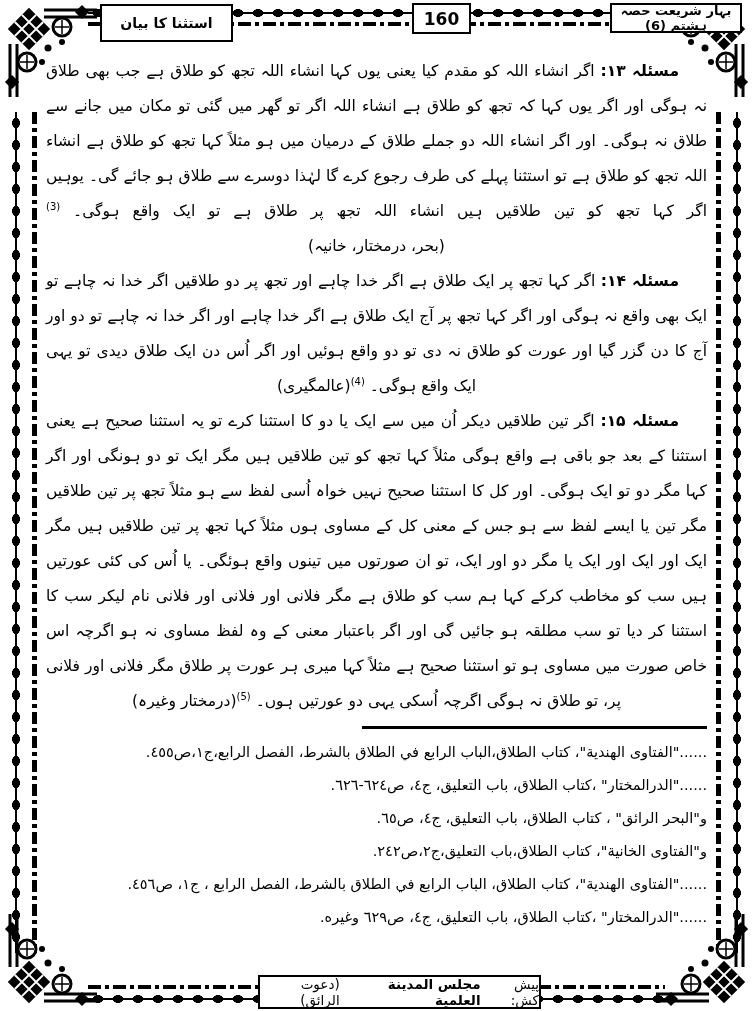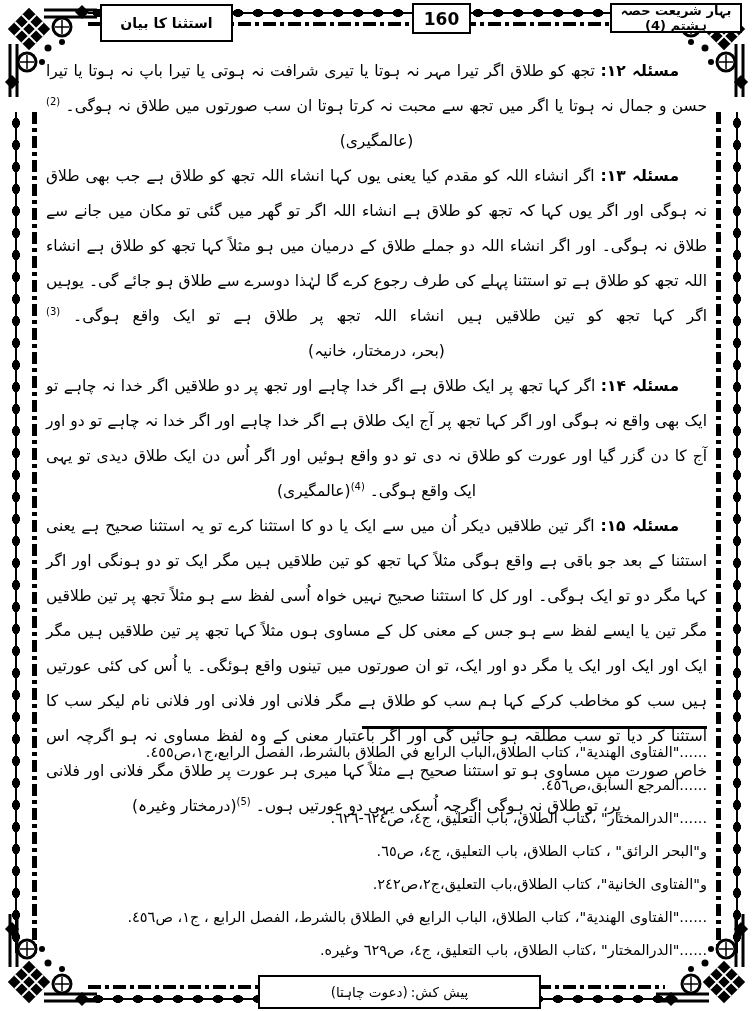--- a/index.html
+++ b/index.html
@@ -177,45 +177,44 @@
       <path d="M18 60 H32 M25 53 V67" stroke="#000" stroke-width="1.5"></path>
       <rect x="75" y="5" width="10" height="10" transform="rotate(45 80 10)" fill="#000"></rect>
       <rect x="5" y="75" width="10" height="10" transform="rotate(45 10 80)" fill="#000"></rect>
       <circle cx="60" cy="40" r="3" fill="#000"></circle>
       <circle cx="40" cy="60" r="3" fill="#000"></circle>
       <circle cx="46" cy="46" r="3.5" fill="#000"></circle>
     </svg>
   </div>
 
   <div class="hbox hbox-right">
-    <span>بہار شریعت حصہ ہشتم (4)</span>
+    <span>بہار شریعت حصہ ہشتم (6)</span>
   </div>
   <div class="hbox hbox-page">
     <span>160</span>
   </div>
   <div class="hbox hbox-left">
     <span>استثنا کا بیان</span>
   </div>
 
   <div class="body-text" lang="ur">
-    <p class="para indent"><b class="masala">مسئلہ ۱۲:</b> <span>تجھ کو طلاق اگر تیرا مہر نہ ہوتا یا تیری شرافت نہ ہوتی یا تیرا باپ نہ ہوتا یا تیرا حسن و جمال نہ ہوتا یا اگر میں تجھ سے محبت نہ کرتا ہوتا ان سب صورتوں میں طلاق نہ ہوگی۔</span> <sup class="fn-marker">(2)</sup><span class="cite">(عالمگیری)</span></p>
     <p class="para indent"><b class="masala">مسئلہ ۱۳:</b> <span>اگر انشاء اللہ کو مقدم کیا یعنی یوں کہا انشاء اللہ تجھ کو طلاق ہے جب بھی طلاق نہ ہوگی اور اگر یوں کہا کہ تجھ کو طلاق ہے انشاء اللہ اگر تو گھر میں گئی تو مکان میں جانے سے طلاق نہ ہوگی۔ اور اگر انشاء اللہ دو جملے طلاق کے درمیان میں ہو مثلاً کہا تجھ کو طلاق ہے انشاء اللہ تجھ کو طلاق ہے تو استثنا پہلے کی طرف رجوع کرے گا لہٰذا دوسرے سے طلاق ہو جائے گی۔ یوہیں اگر کہا تجھ کو تین طلاقیں ہیں انشاء اللہ تجھ پر طلاق ہے تو ایک واقع ہوگی۔</span> <sup class="fn-marker">(3)</sup><span class="cite">(بحر، درمختار، خانیہ)</span></p>
     <p class="para indent"><b class="masala">مسئلہ ۱۴:</b> <span>اگر کہا تجھ پر ایک طلاق ہے اگر خدا چاہے اور تجھ پر دو طلاقیں اگر خدا نہ چاہے تو ایک بھی واقع نہ ہوگی اور اگر کہا تجھ پر آج ایک طلاق ہے اگر خدا چاہے اور اگر خدا نہ چاہے تو دو اور آج کا دن گزر گیا اور عورت کو طلاق نہ دی تو دو واقع ہوئیں اور اگر اُس دن ایک طلاق دیدی تو یہی ایک واقع ہوگی۔</span> <sup class="fn-marker">(4)</sup><span class="cite">(عالمگیری)</span></p>
     <p class="para indent"><b class="masala">مسئلہ ۱۵:</b> <span>اگر تین طلاقیں دیکر اُن میں سے ایک یا دو کا استثنا کرے تو یہ استثنا صحیح ہے یعنی استثنا کے بعد جو باقی ہے واقع ہوگی مثلاً کہا تجھ کو تین طلاقیں ہیں مگر ایک تو دو ہونگی اور اگر کہا مگر دو تو ایک ہوگی۔ اور کل کا استثنا صحیح نہیں خواہ اُسی لفظ سے ہو مثلاً تجھ پر تین طلاقیں مگر تین یا ایسے لفظ سے ہو جس کے معنی کل کے مساوی ہوں مثلاً کہا تجھ پر تین طلاقیں ہیں مگر ایک اور ایک اور ایک یا مگر دو اور ایک، تو ان صورتوں میں تینوں واقع ہوئگی۔ یا اُس کی کئی عورتیں ہیں سب کو مخاطب کرکے کہا ہم سب کو طلاق ہے مگر فلانی اور فلانی اور فلانی نام لیکر سب کا استثنا کر دیا تو سب مطلقہ ہو جائیں گی اور اگر باعتبار معنی کے وہ لفظ مساوی نہ ہو اگرچہ اس خاص صورت میں مساوی ہو تو استثنا صحیح ہے مثلاً کہا میری ہر عورت پر طلاق مگر فلانی اور فلانی پر، تو طلاق نہ ہوگی اگرچہ اُسکی یہی دو عورتیں ہوں۔</span> <sup class="fn-marker">(5)</sup><span class="cite">(درمختار وغیرہ)</span></p>
   </div>
 
   <div class="footnotes" lang="ar">
     <div class="fn-sep"></div>
     <div class="fn-line">......"الفتاوى الهندية"، كتاب الطلاق،الباب الرابع في الطلاق بالشرط، الفصل الرابع،ج١،ص٤٥٥.</div>
-    <div class="fn-line">......المرجع السابق،ص٤٥٦.</div>
     <div class="fn-line">......"الدرالمختار" ،كتاب الطلاق، باب التعليق، ج٤، ص٦٢٤-٦٢٦.</div>
     <div class="fn-line">و"البحر الرائق" ، كتاب الطلاق، باب التعليق، ج٤، ص٦٥.</div>
     <div class="fn-line">و"الفتاوى الخانية"، كتاب الطلاق،باب التعليق،ج٢،ص٢٤٢.</div>
     <div class="fn-line">......"الفتاوى الهندية"، كتاب الطلاق، الباب الرابع في الطلاق بالشرط، الفصل الرابع ، ج١، ص٤٥٦.</div>
     <div class="fn-line">......"الدرالمختار" ،كتاب الطلاق، باب التعليق، ج٤، ص٦٢٩ وغيره.</div>
   </div>
 
   <div class="footer-box">
     <span>پیش کش:</span>
-    <span>(دعوت چاہتا)</span>
+    <span class="bold">مجلس المدینة العلمیة</span>
+    <span>(دعوت الرائق)</span>
   </div>
 
 </div>
 
 </body></html>

